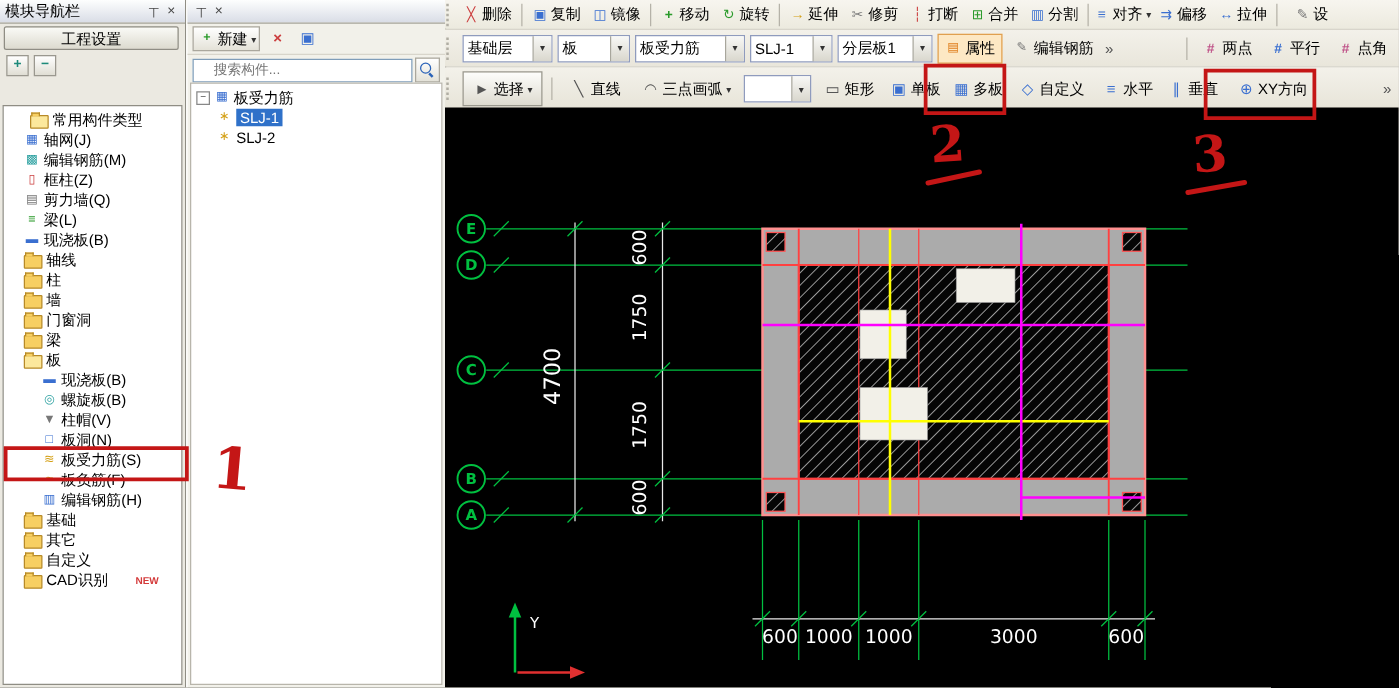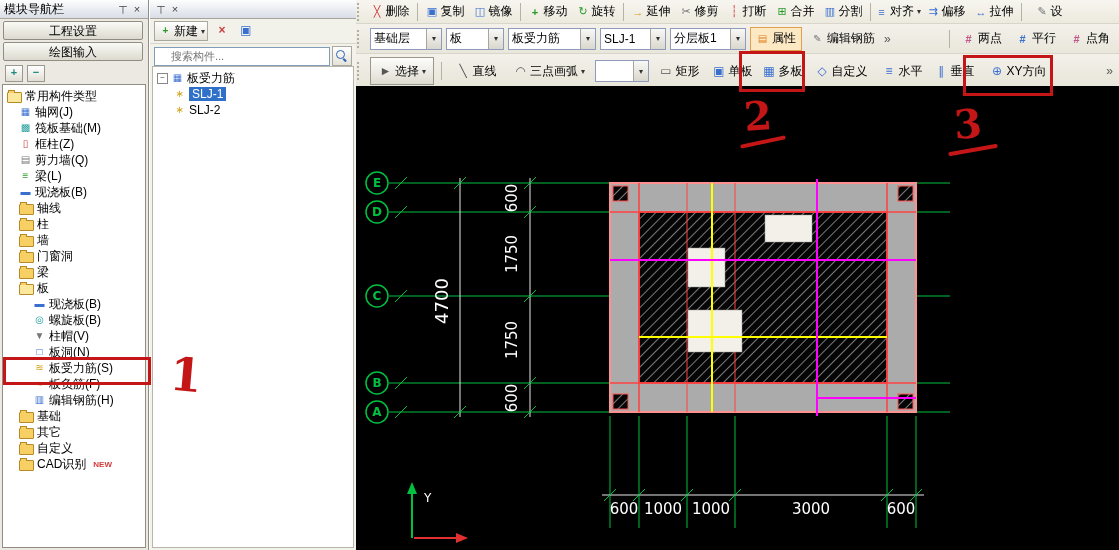--- a/index.html
+++ b/index.html
@@ -27,27 +27,27 @@
     border-right:1px solid #8f8d84;}
   .pbtn{display:block;width:140px;height:19px;margin:2px 3px 0;font-size:12px;
     background:linear-gradient(#fafaf6,#dcdacf);border:1px solid #8f8d84;border-radius:2px;cursor:pointer;
     font-family:Liberation Serif, serif;}
   .minibar{height:20px;display:flex;align-items:center;gap:4px;padding:0 5px;margin-top:2px;}
   .mbtn{width:16px;height:15px;border:1px solid #9a988f;background:linear-gradient(#fff,#e0ded4);
     text-align:center;line-height:13px;font-size:11px;color:#1d8a7a;font-weight:bold;cursor:pointer;}
   .tree{position:absolute;left:2px;right:2px;top:84px;bottom:2px;background:#fff;
     border:1px solid #8f8d84;padding-top:3px;overflow:hidden;}
   .trow{display:flex;align-items:center;gap:3px;height:16px;white-space:nowrap;cursor:default;}
-  .lvl0{padding-left:4px}.lvl1{padding-left:16px}.lvl2{padding-left:30px}
+  .lvl0{padding-left:21px}.lvl1{padding-left:16px}.lvl2{padding-left:30px}
   .fold{position:relative;width:13px;height:9px;background:#f7cf62;border:1px solid #b78a28;
     border-radius:1px;display:inline-block;flex:none;margin-top:2px;}
   .fold::before{content:"";position:absolute;top:-3px;left:0;width:5px;height:2px;
     background:#f7cf62;border:1px solid #b78a28;border-bottom:none;}
   .fold.open{background:#fce89c}
-  .newb{font-size:8px;font-weight:bold;color:#d43a3a;margin-left:4px;letter-spacing:0;}
+  .newb{font-size:8px;font-weight:bold;color:#d43a3a;margin-left:19px;letter-spacing:0;}
 
   
   #comp{position:absolute;left:149px;top:0;width:206px;height:550px;background:#f2f1ea;
     border-right:1px solid #8f8d84;border-left:1px solid #fff;}
   .ctb{height:22px;display:flex;align-items:center;gap:4px;padding:1px 4px;border-bottom:1px solid #d8d5cb;}
   .cbtn{display:flex;align-items:center;gap:2px;height:18px;padding:0 2px 0 4px;border:1px solid #aaa79d;
     background:linear-gradient(#fff,#e4e2d8);cursor:pointer;}
   .cico{width:18px;height:18px;border:1px solid transparent;text-align:center;line-height:17px;
     font-size:12px;font-weight:bold;cursor:pointer;}
   .searchrow{display:flex;align-items:center;gap:2px;padding:2px 4px 3px;}
@@ -113,37 +113,36 @@
 
 <div id="stage">
 
   <aside id="nav">
     <div class="ptitle">
       <span class="ptxt">模块导航栏</span>
       <span class="pico pin">⊥</span>
       <span class="pico">×</span>
     </div>
     <button class="pbtn">工程设置</button>
-    <button class="pbtn">绘图输入</button>
     <div class="minibar">
       <span class="mbtn">+</span>
       <span class="mbtn">−</span>
     </div>
     <div class="tree">
       <div class="trow lvl0">
         <span class="fold open"></span>
         <span>常用构件类型</span>
       </div>
       <div class="trow lvl1">
         <span class="ic blue">▦</span>
         <span>轴网(J)</span>
       </div>
       <div class="trow lvl1">
         <span class="ic teal">▩</span>
-        <span>筏板基础(M)</span>
+        <span>编辑钢筋(M)</span>
       </div>
       <div class="trow lvl1">
         <span class="ic red">▯</span>
         <span>框柱(Z)</span>
       </div>
       <div class="trow lvl1">
         <span class="ic gray">▤</span>
         <span>剪力墙(Q)</span>
       </div>
       <div class="trow lvl1">

